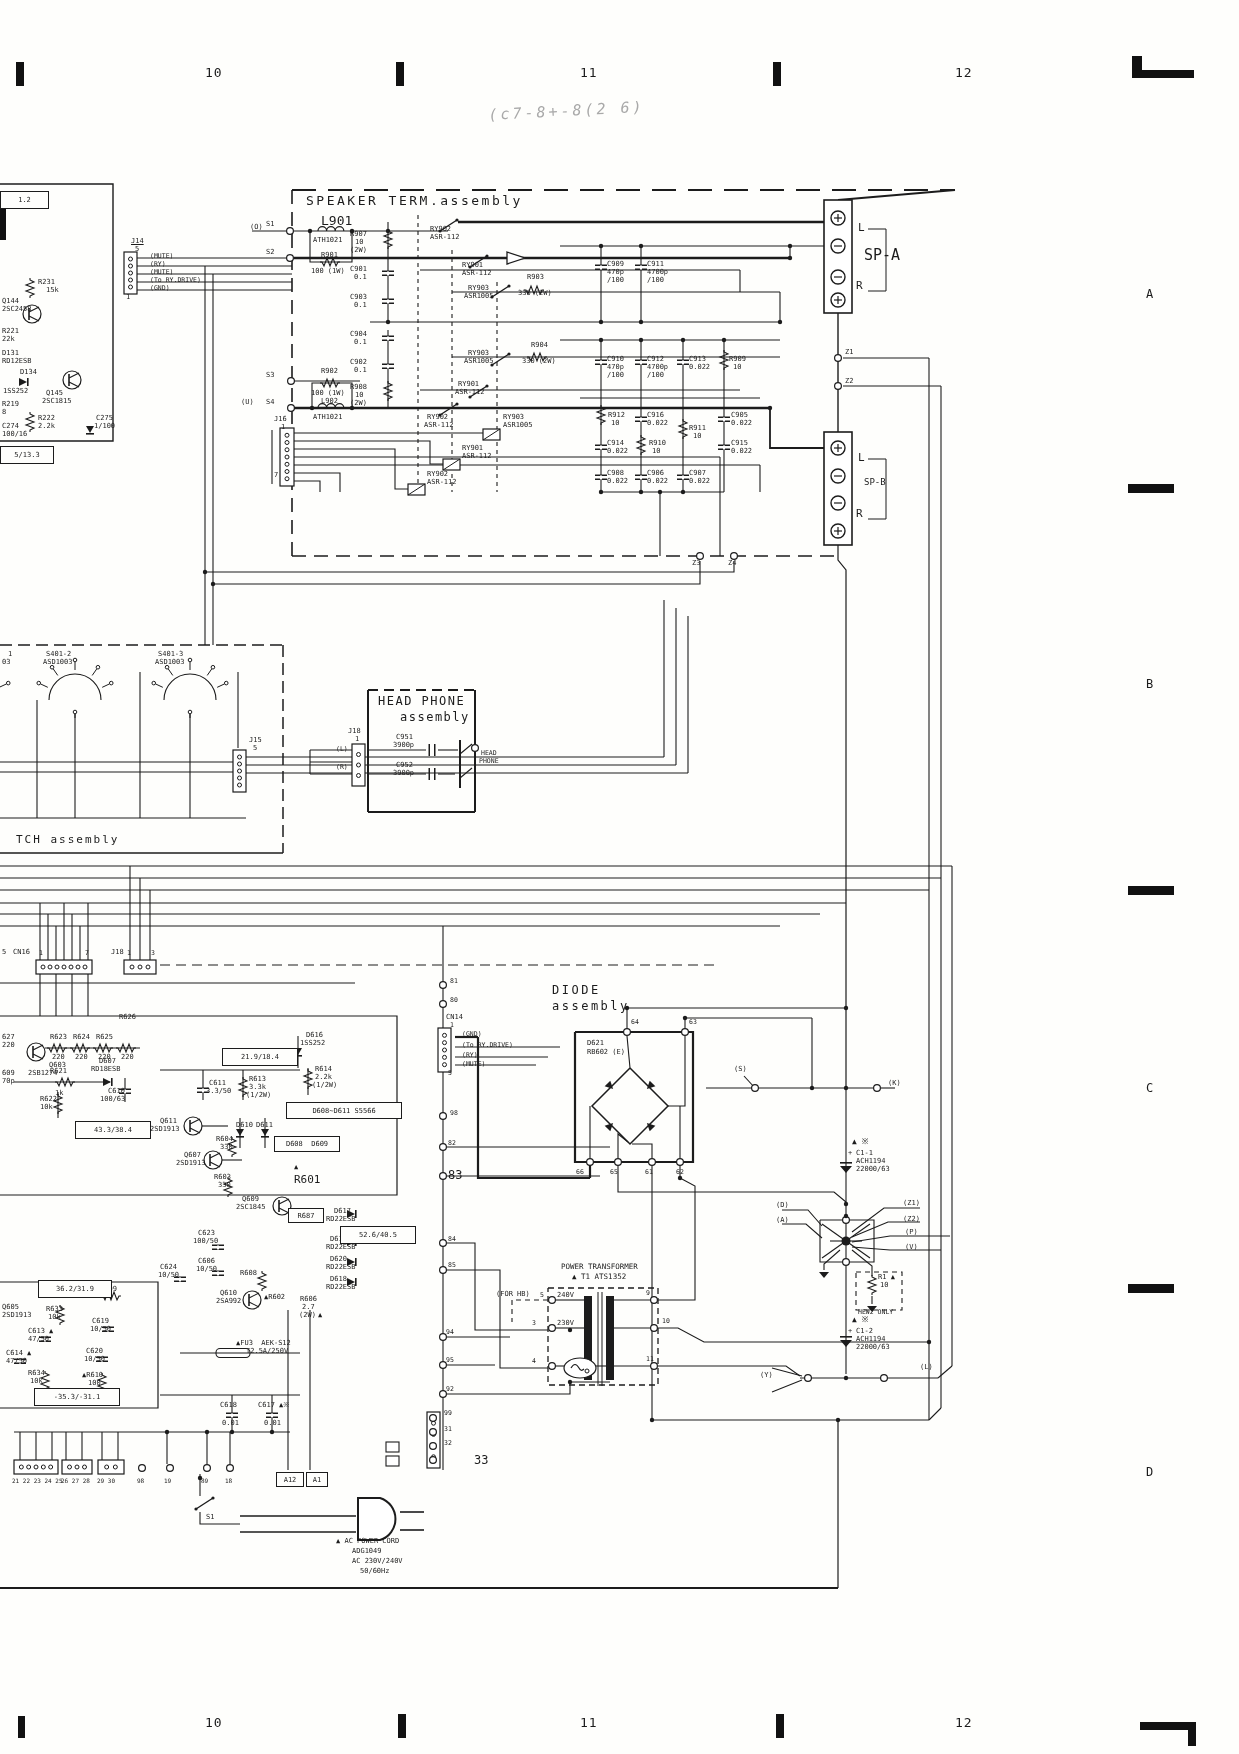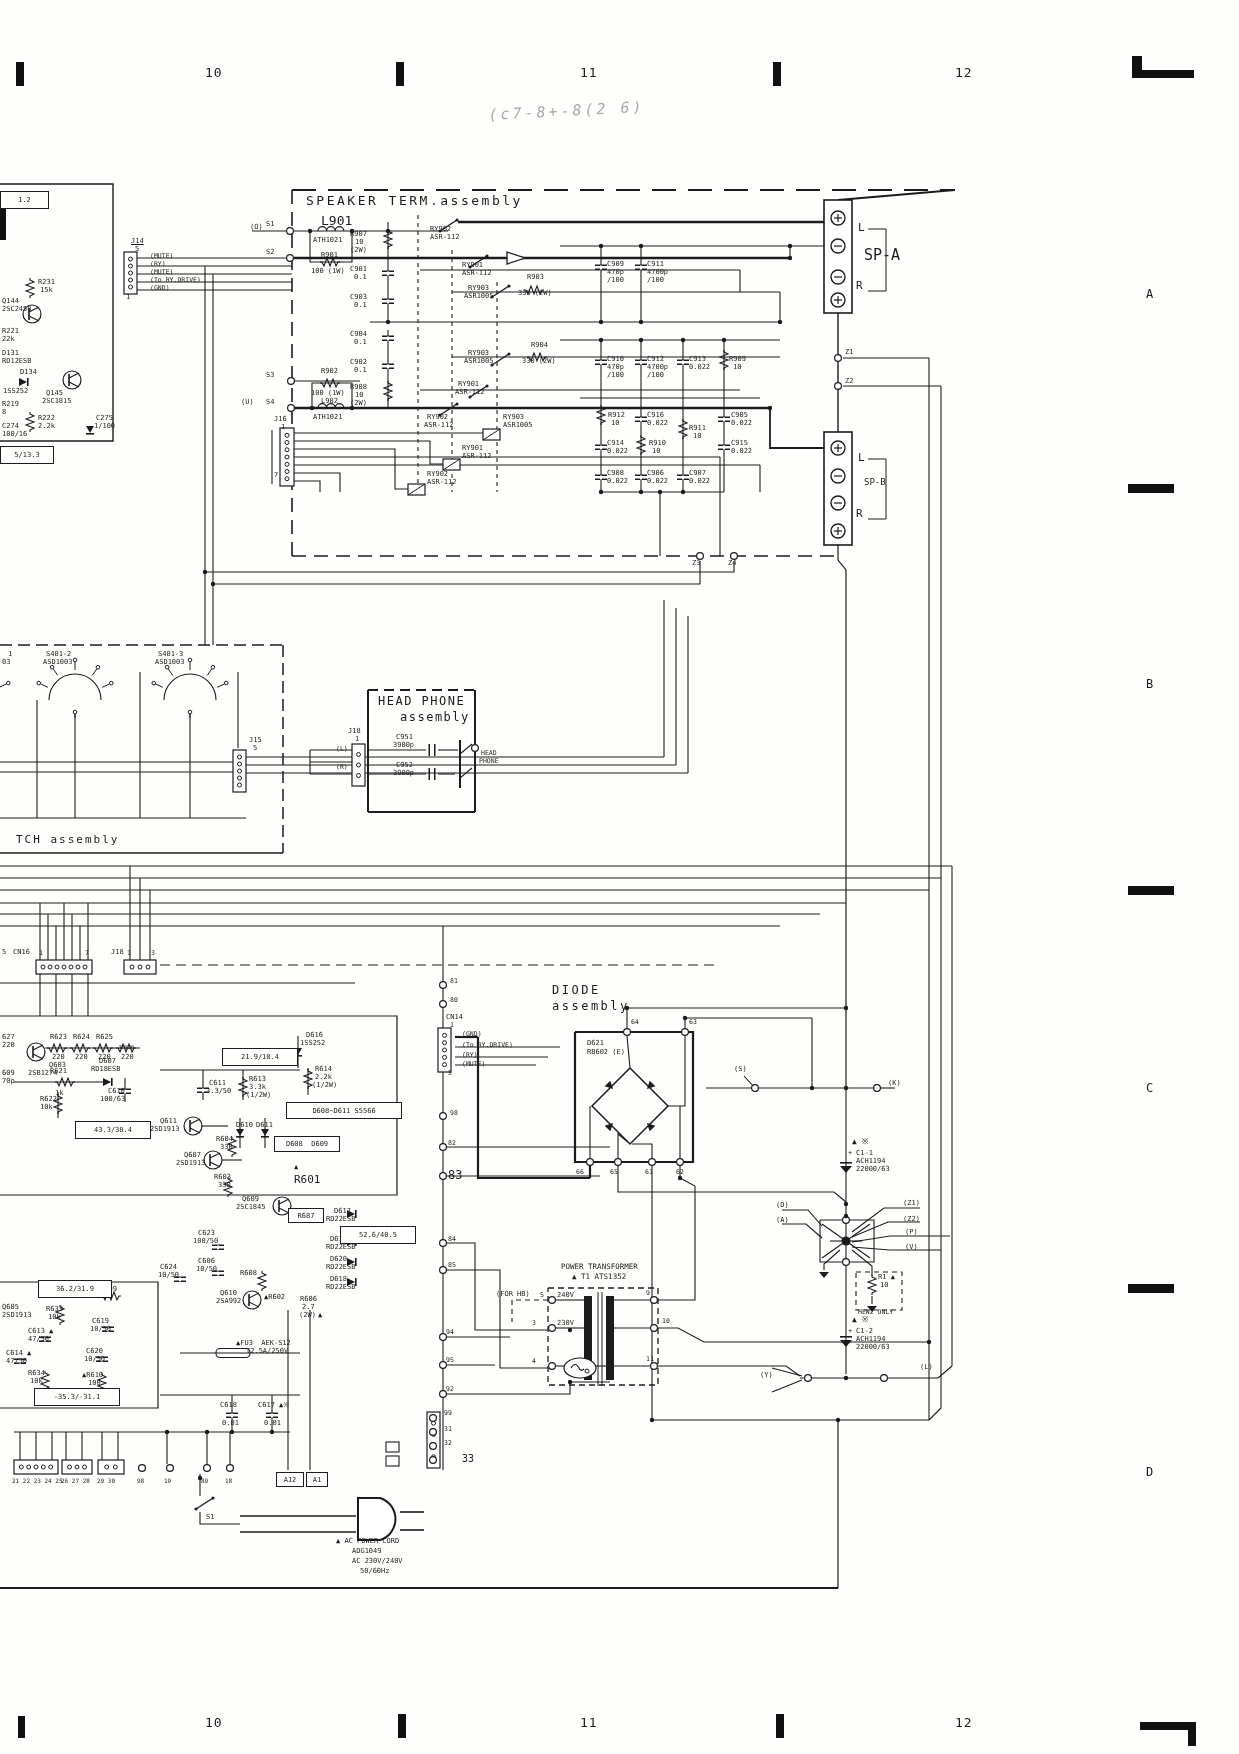--- a/index.html
+++ b/index.html
@@ -808,21 +808,21 @@
       <div class="lbl" style="left: 728px; top: 560px; font-size: 7px;">Z4</div>
       <div class="lbl" style="left: 131px; top: 238px; font-size: 7px; text-decoration: underline;">J14</div>
       <div class="lbl" style="left: 135px; top: 246px; font-size: 7px;">5</div>
       <div class="lbl" style="left: 126px; top: 294px; font-size: 7px;">1</div>
       <div class="lbl" style="left: 150px; top: 253px; font-size: 6.5px;">(MUTE)</div>
       <div class="lbl" style="left: 150px; top: 261px; font-size: 6.5px;">(RY)</div>
       <div class="lbl" style="left: 150px; top: 269px; font-size: 6.5px;">(MUTE)</div>
       <div class="lbl" style="left: 150px; top: 277px; font-size: 6.5px;">(To RY.DRIVE)</div>
       <div class="lbl" style="left: 150px; top: 285px; font-size: 6.5px;">(GND)</div>
       <div class="lbl" style="left: 38px; top: 279px; font-size: 7px;">R231</div>
-      <div class="lbl" style="left: 40px; top: 287px; font-size: 7px;">15k</div>
+      <div class="lbl" style="left: 46px; top: 287px; font-size: 7px;">15k</div>
       <div class="lbl" style="left: 2px; top: 298px; font-size: 7px;">Q144</div>
       <div class="lbl" style="left: 2px; top: 306px; font-size: 7px;">2SC2458</div>
       <div class="lbl" style="left: 2px; top: 328px; font-size: 7px;">R221</div>
       <div class="lbl" style="left: 2px; top: 336px; font-size: 7px;">22k</div>
       <div class="lbl" style="left: 2px; top: 350px; font-size: 7px;">D131</div>
       <div class="lbl" style="left: 2px; top: 358px; font-size: 7px;">RD12ESB</div>
       <div class="lbl" style="left: 20px; top: 369px; font-size: 7px;">D134</div>
       <div class="lbl" style="left: 3px; top: 388px; font-size: 7px;">1SS252</div>
       <div class="lbl" style="left: 46px; top: 390px; font-size: 7px;">Q145</div>
       <div class="lbl" style="left: 42px; top: 398px; font-size: 7px;">2SC1815</div>
@@ -862,21 +862,21 @@
       <div class="lbl" style="left: 111px; top: 949px; font-size: 7px;">J18</div>
       <div class="lbl" style="left: 127px; top: 950px; font-size: 6.5px;">1</div>
       <div class="lbl" style="left: 151px; top: 950px; font-size: 6.5px;">3</div>
       <div class="lbl" style="left: 2px; top: 1034px; font-size: 7px;">627</div>
       <div class="lbl" style="left: 2px; top: 1042px; font-size: 7px;">220</div>
       <div class="lbl" style="left: 2px; top: 1070px; font-size: 7px;">609</div>
       <div class="lbl" style="left: 2px; top: 1078px; font-size: 7px;">70p</div>
       <div class="lbl" style="left: 50px; top: 1034px; font-size: 7px;">R623</div>
       <div class="lbl" style="left: 73px; top: 1034px; font-size: 7px;">R624</div>
       <div class="lbl" style="left: 96px; top: 1034px; font-size: 7px;">R625</div>
-      <div class="lbl" style="left: 119px; top: 1044px; font-size: 7px; font-family: Liberation Serif, serif;">R626</div>
+      <div class="lbl" style="left: 119px; top: 1014px; font-size: 7px;">R626</div>
       <div class="lbl" style="left: 52px; top: 1054px; font-size: 7px;">220</div>
       <div class="lbl" style="left: 75px; top: 1054px; font-size: 7px;">220</div>
       <div class="lbl" style="left: 98px; top: 1054px; font-size: 7px;">220</div>
       <div class="lbl" style="left: 121px; top: 1054px; font-size: 7px;">220</div>
       <div class="lbl" style="left: 34px; top: 1062px; font-size: 7px; padding-left: 15px;">Q603</div>
       <div class="lbl" style="left: 28px; top: 1070px; font-size: 7px;">2SB1274</div>
       <div class="lbl" style="left: 50px; top: 1068px; font-size: 7px;">R621</div>
       <div class="lbl" style="left: 55px; top: 1090px; font-size: 7px;">1k</div>
       <div class="lbl" style="left: 99px; top: 1058px; font-size: 7px;">D607</div>
       <div class="lbl" style="left: 91px; top: 1066px; font-size: 7px;">RD18ESB</div>
@@ -966,21 +966,21 @@
       <div class="lbl" style="left: 448px; top: 1140px; font-size: 6.5px;">82</div>
       <div class="lbl" style="left: 448px; top: 1169px; font-size: 12px;">83</div>
       <div class="lbl" style="left: 448px; top: 1236px; font-size: 6.5px;">84</div>
       <div class="lbl" style="left: 448px; top: 1262px; font-size: 6.5px;">85</div>
       <div class="lbl" style="left: 446px; top: 1329px; font-size: 6.5px;">94</div>
       <div class="lbl" style="left: 446px; top: 1357px; font-size: 6.5px;">95</div>
       <div class="lbl" style="left: 446px; top: 1386px; font-size: 6.5px;">92</div>
       <div class="lbl" style="left: 444px; top: 1410px; font-size: 6.5px;">99</div>
       <div class="lbl" style="left: 444px; top: 1426px; font-size: 6.5px;">31</div>
       <div class="lbl" style="left: 444px; top: 1440px; font-size: 6.5px;">32</div>
-      <div class="lbl" style="left: 440px; top: 1454px; font-size: 10px; padding-left: 22px;">33</div>
+      <div class="lbl" style="left: 452px; top: 1454px; font-size: 12px; padding-left: 22px;">33</div>
       <div class="lbl" style="left: 552px; top: 984px; font-size: 12px; letter-spacing: 2.5px;">DIODE</div>
       <div class="lbl" style="left: 552px; top: 1000px; font-size: 12px; letter-spacing: 2.5px;">assembly</div>
       <div class="lbl" style="left: 631px; top: 1019px; font-size: 6.5px;">64</div>
       <div class="lbl" style="left: 689px; top: 1019px; font-size: 6.5px;">63</div>
       <div class="lbl" style="left: 587px; top: 1040px; font-size: 7px;">D621</div>
       <div class="lbl" style="left: 587px; top: 1049px; font-size: 7px;">RB602 (E)</div>
       <div class="lbl" style="left: 576px; top: 1169px; font-size: 6.5px;">66</div>
       <div class="lbl" style="left: 610px; top: 1169px; font-size: 6.5px;">65</div>
       <div class="lbl" style="left: 645px; top: 1169px; font-size: 6.5px;">61</div>
       <div class="lbl" style="left: 676px; top: 1169px; font-size: 6.5px;">62</div>

